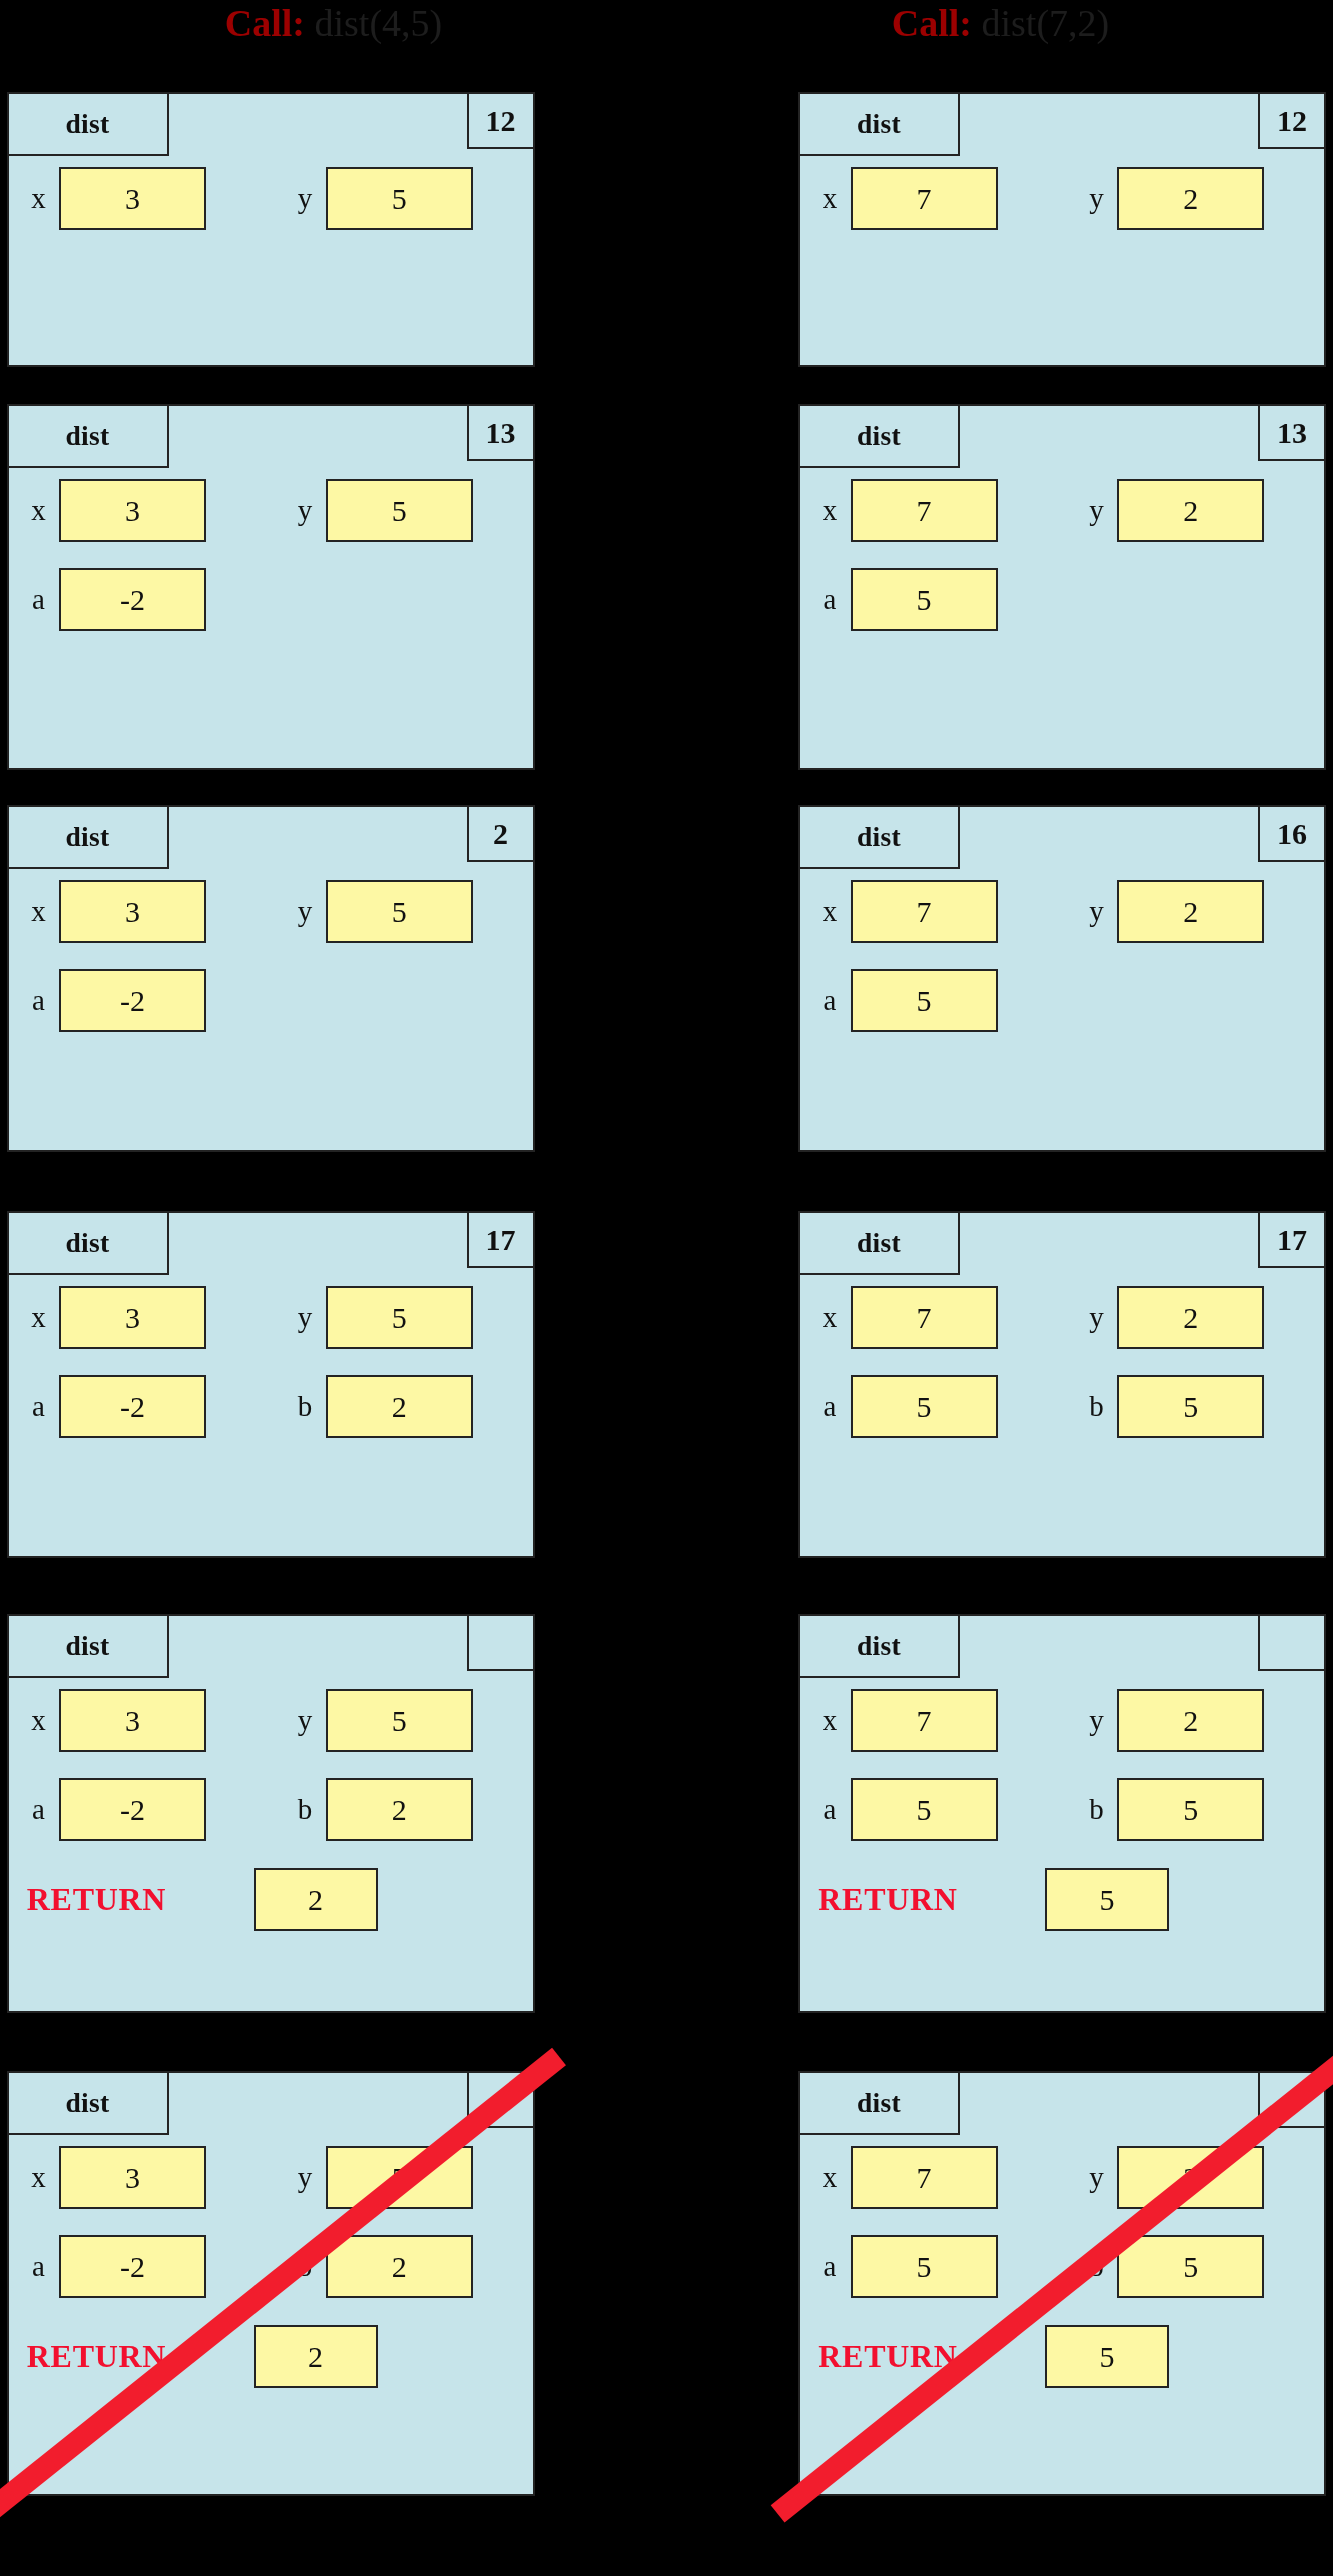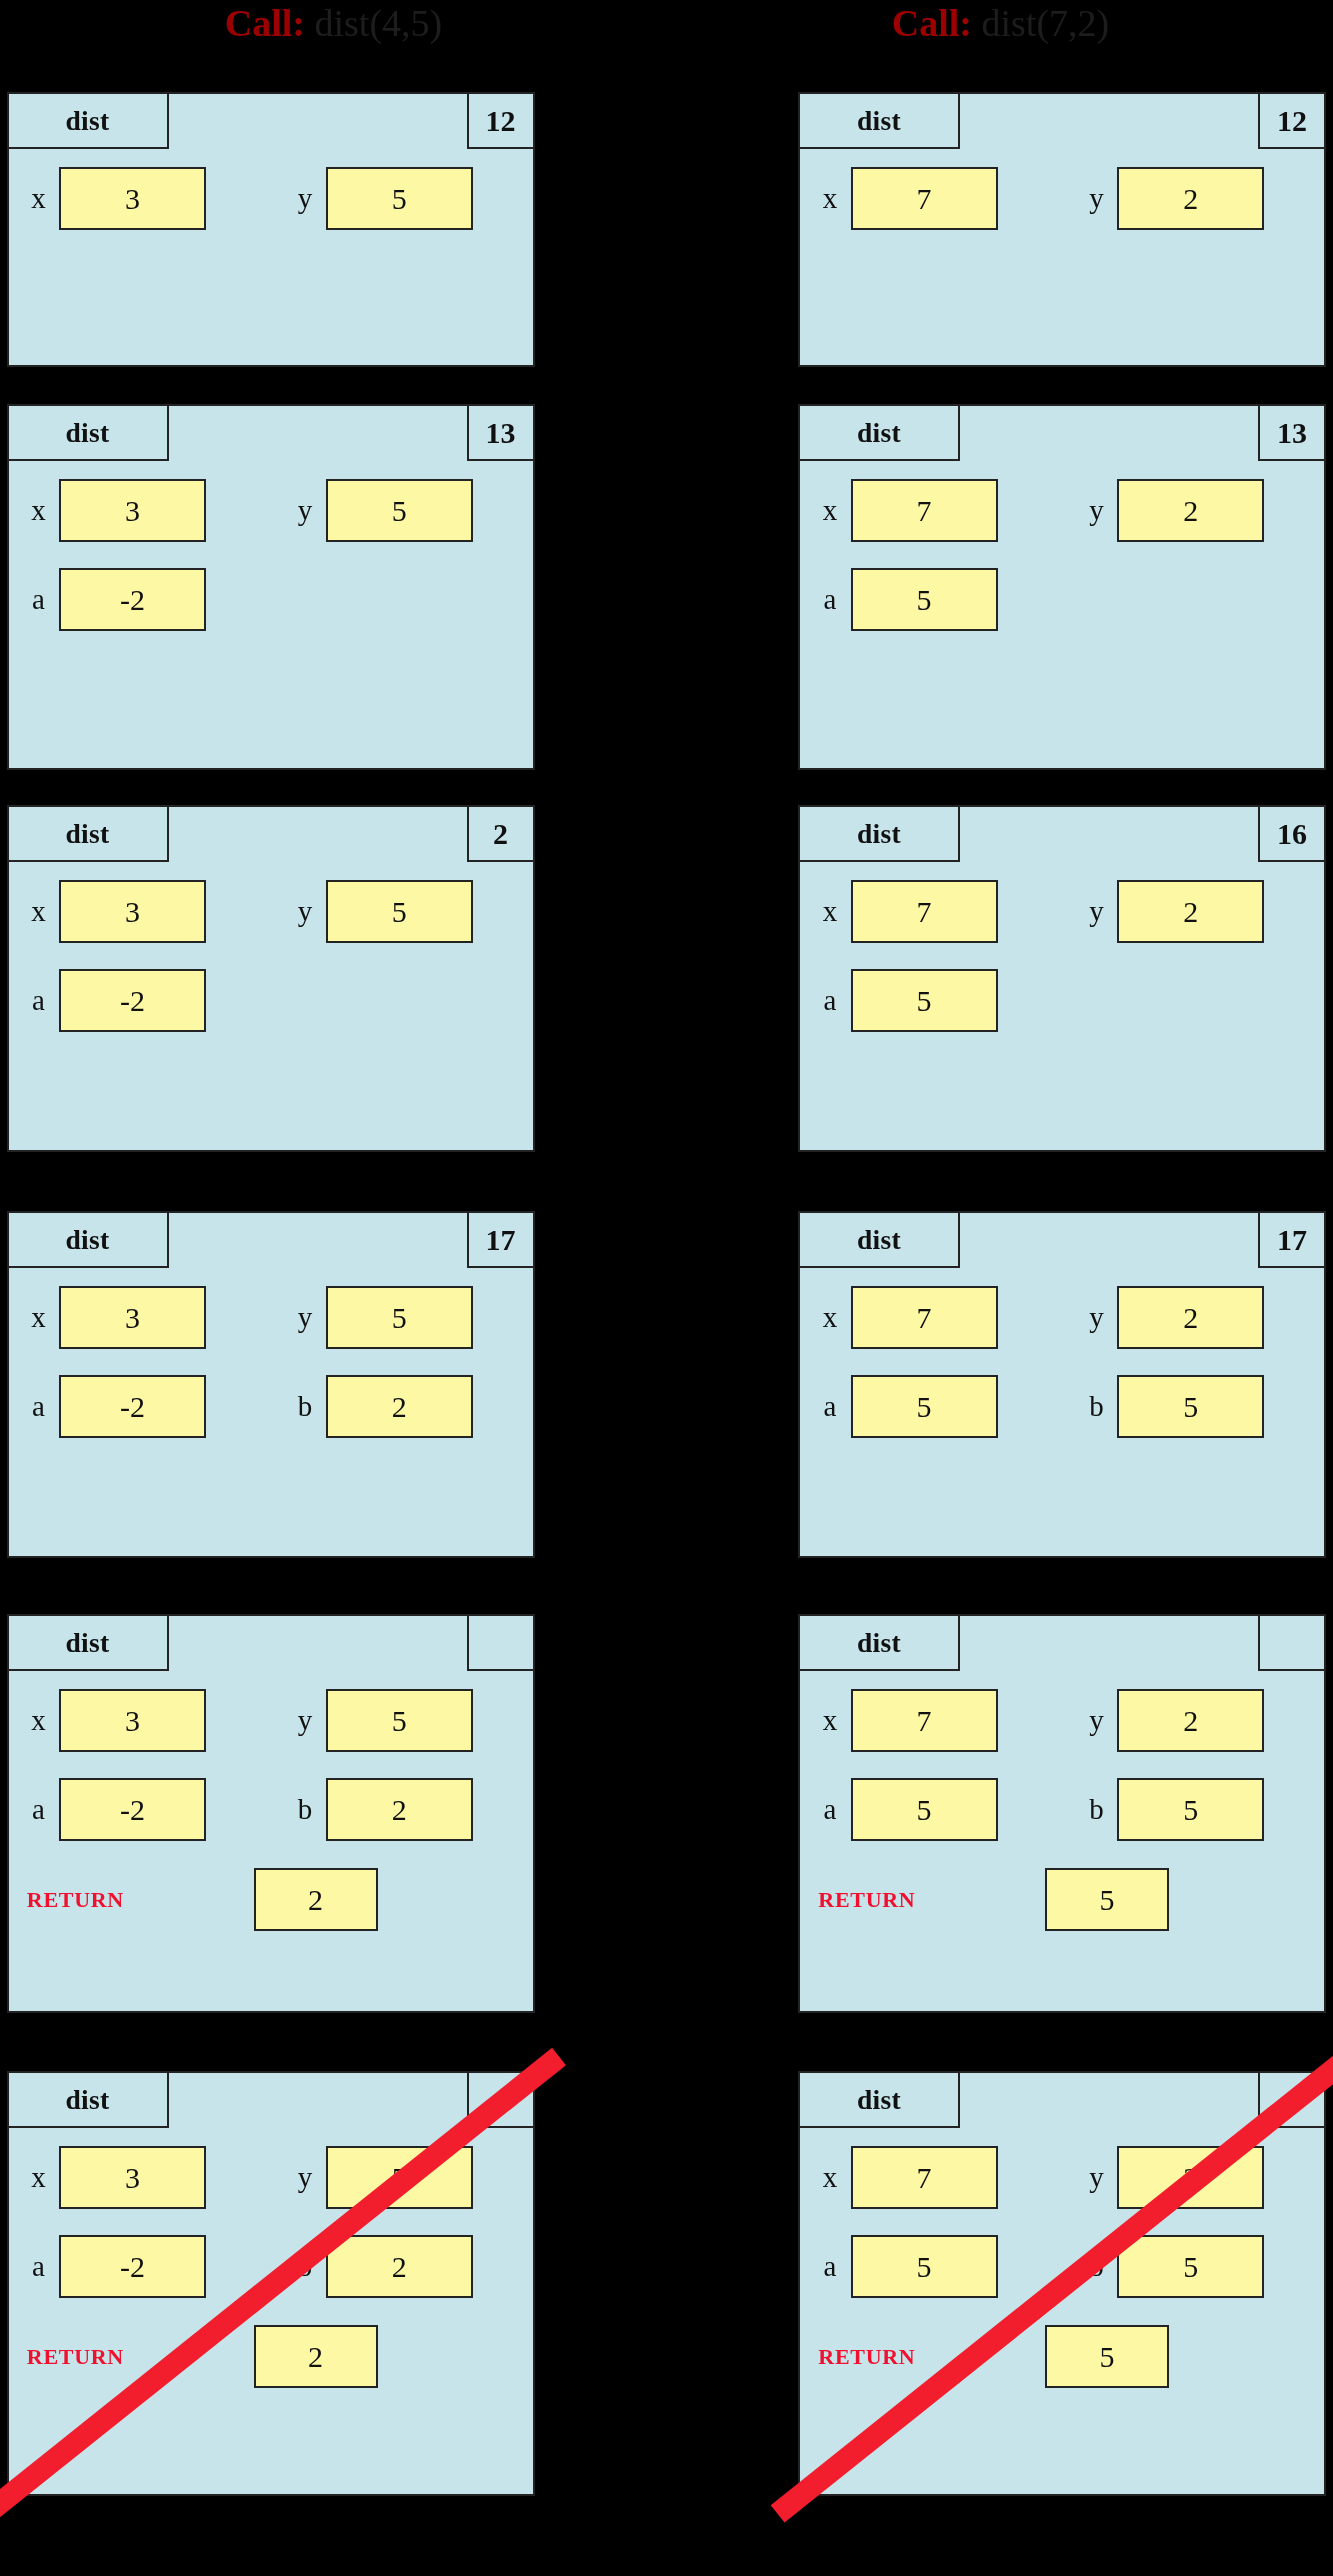--- a/index.html
+++ b/index.html
@@ -18,21 +18,21 @@
   .call-expr{color:#1d1d1d;font-weight:normal;}
 
   
   .frames{position:absolute;left:0;top:0;width:667px;}
   .frame{position:absolute;background:#c6e4ea;border:2.6px solid #232323;
          box-sizing:border-box;}
   .col-left .frame{left:6.5px;width:528px;}
   .col-right .frame{left:131px;width:528px;}
 
   .frame-top{position:relative;height:55px;}
-  .name-tab{position:absolute;left:0;top:0;width:160px;height:55px;
+  .name-tab{position:absolute;left:0;top:0;width:160px;height:62px;
       border-right:2.6px solid #232323;border-bottom:2.6px solid #232323;
       box-sizing:border-box;display:flex;align-items:center;
       justify-content:center;}
   .name-tab span{font-size:27.5px;font-weight:bold;color:#111;
       letter-spacing:0.3px;}
   .line-tab{position:absolute;right:0;top:0;width:66px;height:55px;
       border-left:2.6px solid #232323;border-bottom:2.6px solid #232323;
       box-sizing:border-box;display:flex;align-items:center;
       justify-content:center;}
   .line-tab span{font-size:30px;font-weight:bold;color:#111;}
@@ -46,21 +46,21 @@
   .var-cell.slot-b{left:281px;}
   .var-name{font-size:29px;color:#111;width:31px;text-align:center;
       line-height:63px;}
   .var-box{width:147px;height:63px;background:#fdf8a4;
       border:2.6px solid #232323;box-sizing:border-box;
       display:flex;align-items:center;justify-content:center;
       font-size:30px;color:#111;margin-left:5.2px;}
 
   .return-row{position:absolute;left:0;width:100%;height:63px;}
   .return-label{position:absolute;left:18.3px;top:0;height:63px;
-      line-height:63px;font-size:22px;font-weight:bold;color:#f2102f;
+      line-height:63px;font-size:32px;font-weight:bold;color:#f2102f;
       letter-spacing:0.7px;}
   .return-box{position:absolute;left:245px;top:0;width:124px;height:63px;
       background:#fdf8a4;border:2.6px solid #232323;box-sizing:border-box;
       display:flex;align-items:center;justify-content:center;
       font-size:30px;color:#111;}
 
   
   .strike{position:absolute;pointer-events:none;overflow:visible;}
   .strike line{stroke:#f21d2d;stroke-width:34;stroke-linecap:butt;}
 </style>

